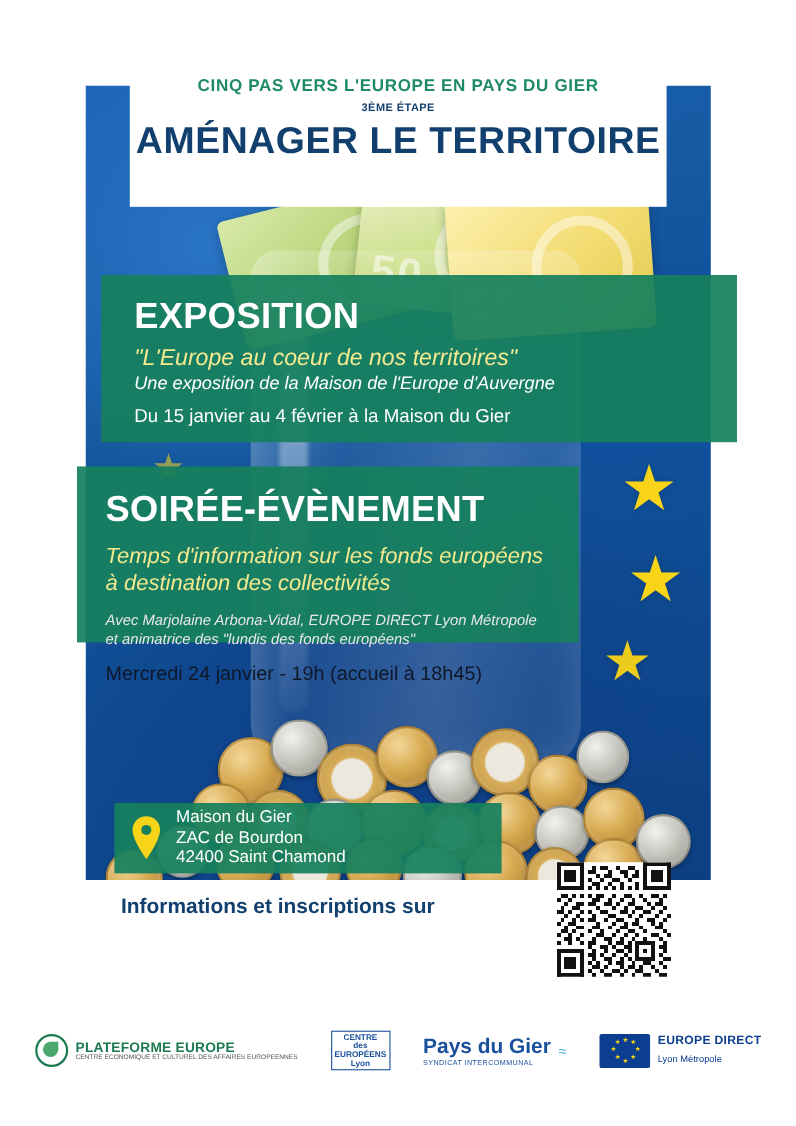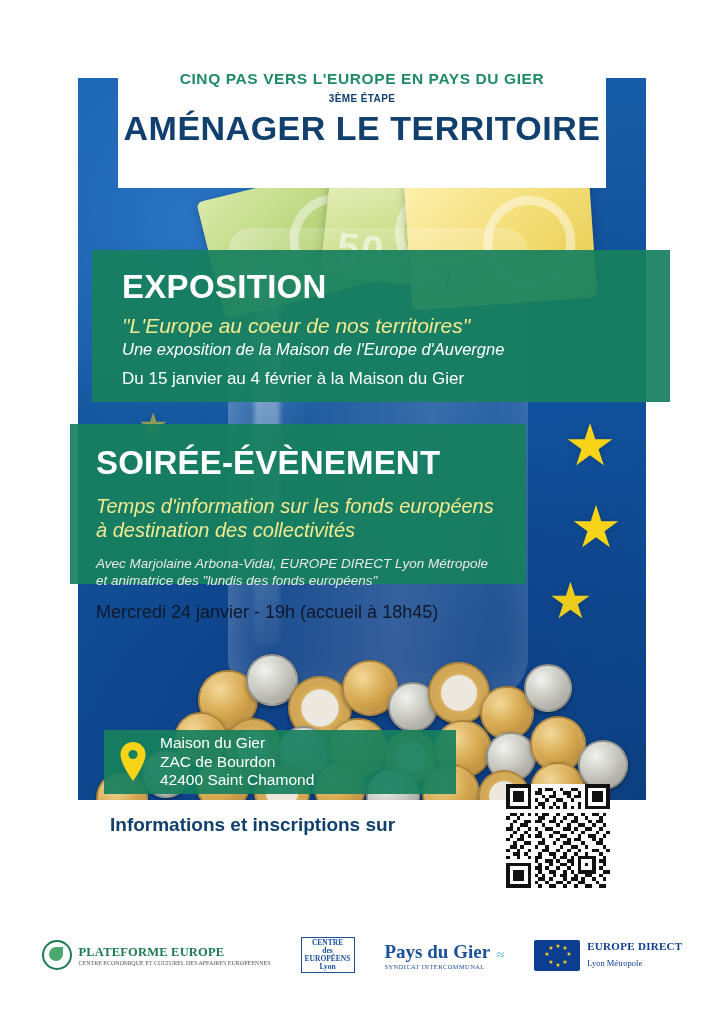--- a/index.html
+++ b/index.html
@@ -274,21 +274,20 @@
   
   .logos {
     position: absolute;
     left: 0; right: 0; top: 920px;
     height: 70px;
     display: flex;
     align-items: center;
     justify-content: center;
     gap: 30px;
     z-index: 7;
-    font-family: Liberation Serif, serif;
   }
   .logo { display: flex; align-items: center; gap: 7px; }
   .logo-txt1 { font-size: 12.5px; font-weight: 700; color: #1b7a4f; letter-spacing: .2px; }
   .logo-txt1 small { display:block; font-size: 6px; font-weight: 400; color: #555; letter-spacing: 0; }
   .leaf {
     width: 26px; height: 26px; border-radius: 50%;
     border: 2px solid #1b7a4f;
     position: relative;
   }
   .leaf:after {

